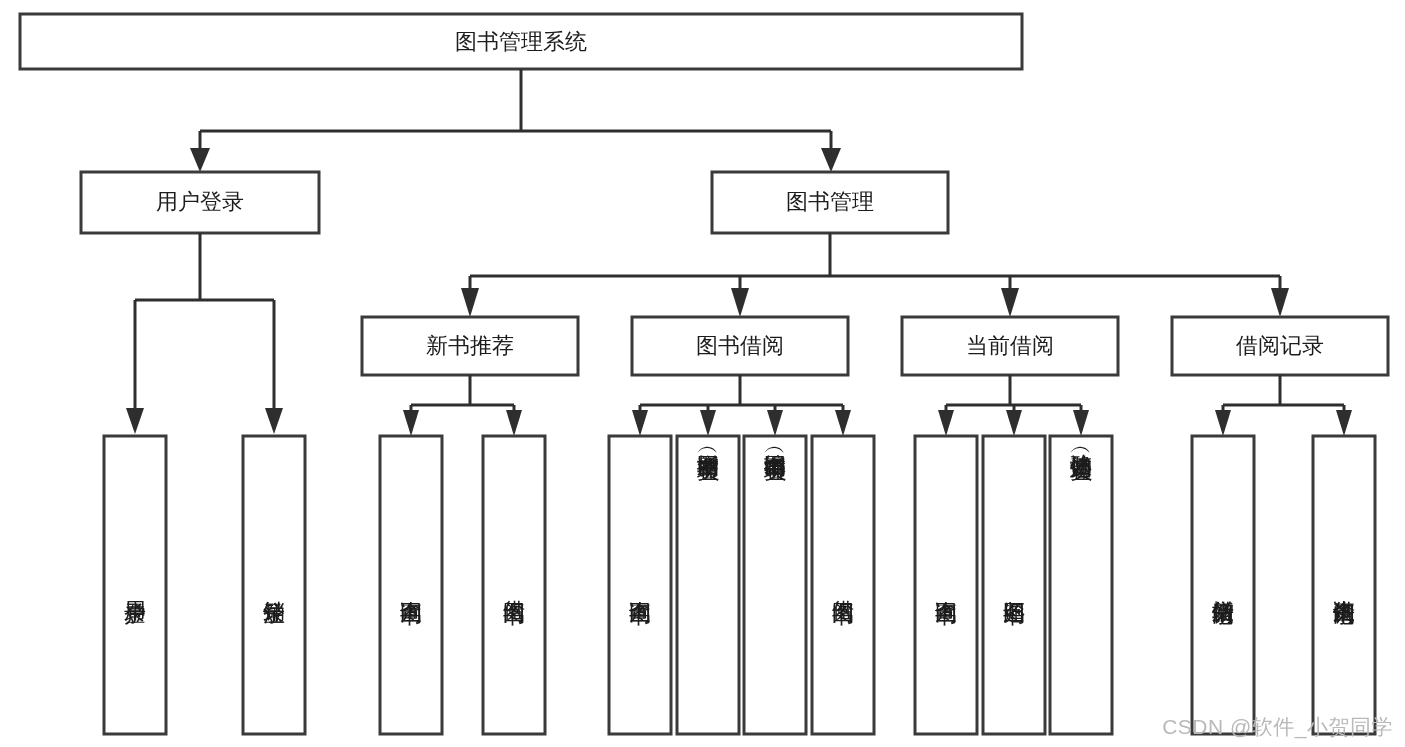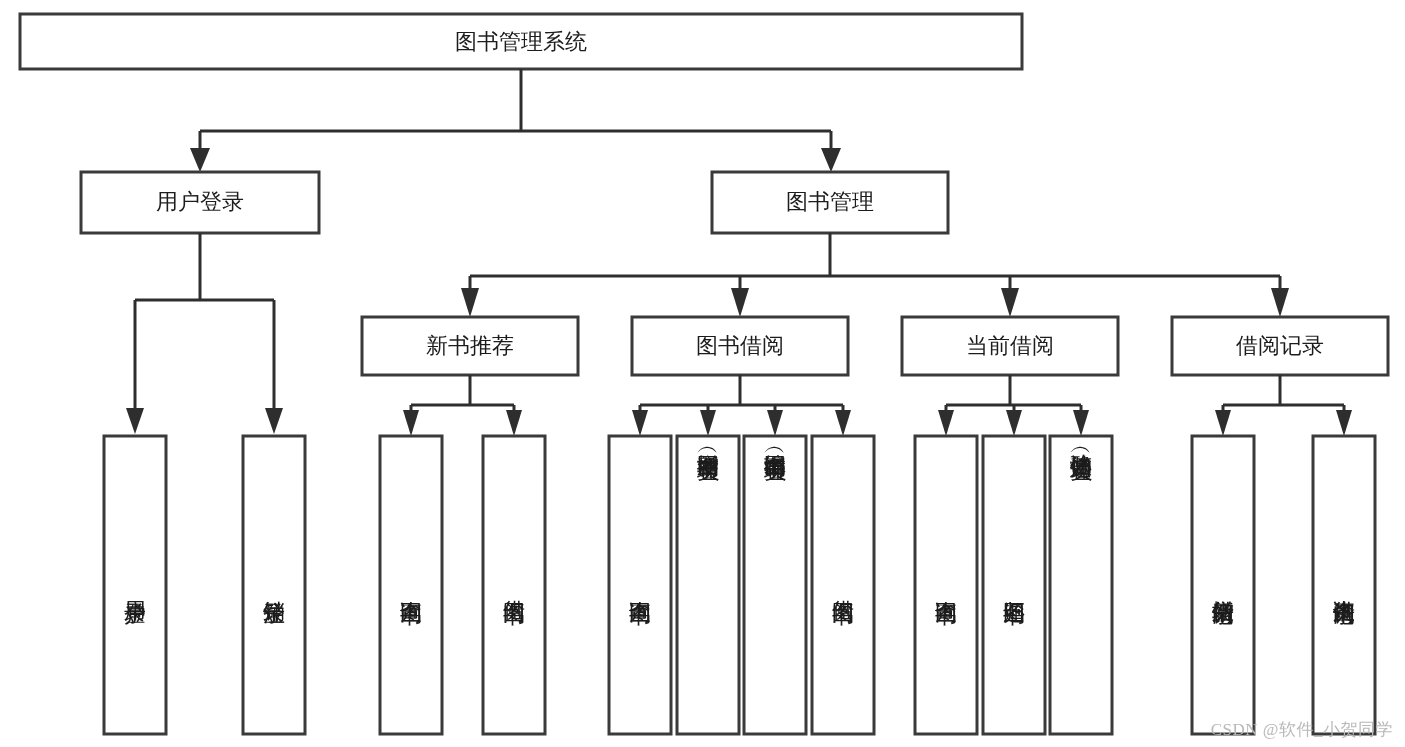--- a/index.html
+++ b/index.html
@@ -62,22 +62,22 @@
     font-size: 22px;
     line-height: 1.18;
     color: #1c1c1c;
     letter-spacing: 1px;
     white-space: nowrap;
   }
   .watermark {
     position: absolute;
     right: 12px;
     bottom: 6px;
-    font-family: Liberation Serif, serif;
-    font-size: 17px;
+    font-family: Liberation Sans, sans-serif;
+    font-size: 21px;
     color: #b9b9b9;
     letter-spacing: 0.5px;
     white-space: nowrap;
     text-align: right;
   }
 </style>
 </head>
 <body>
 
 <div id="diagram-root">

